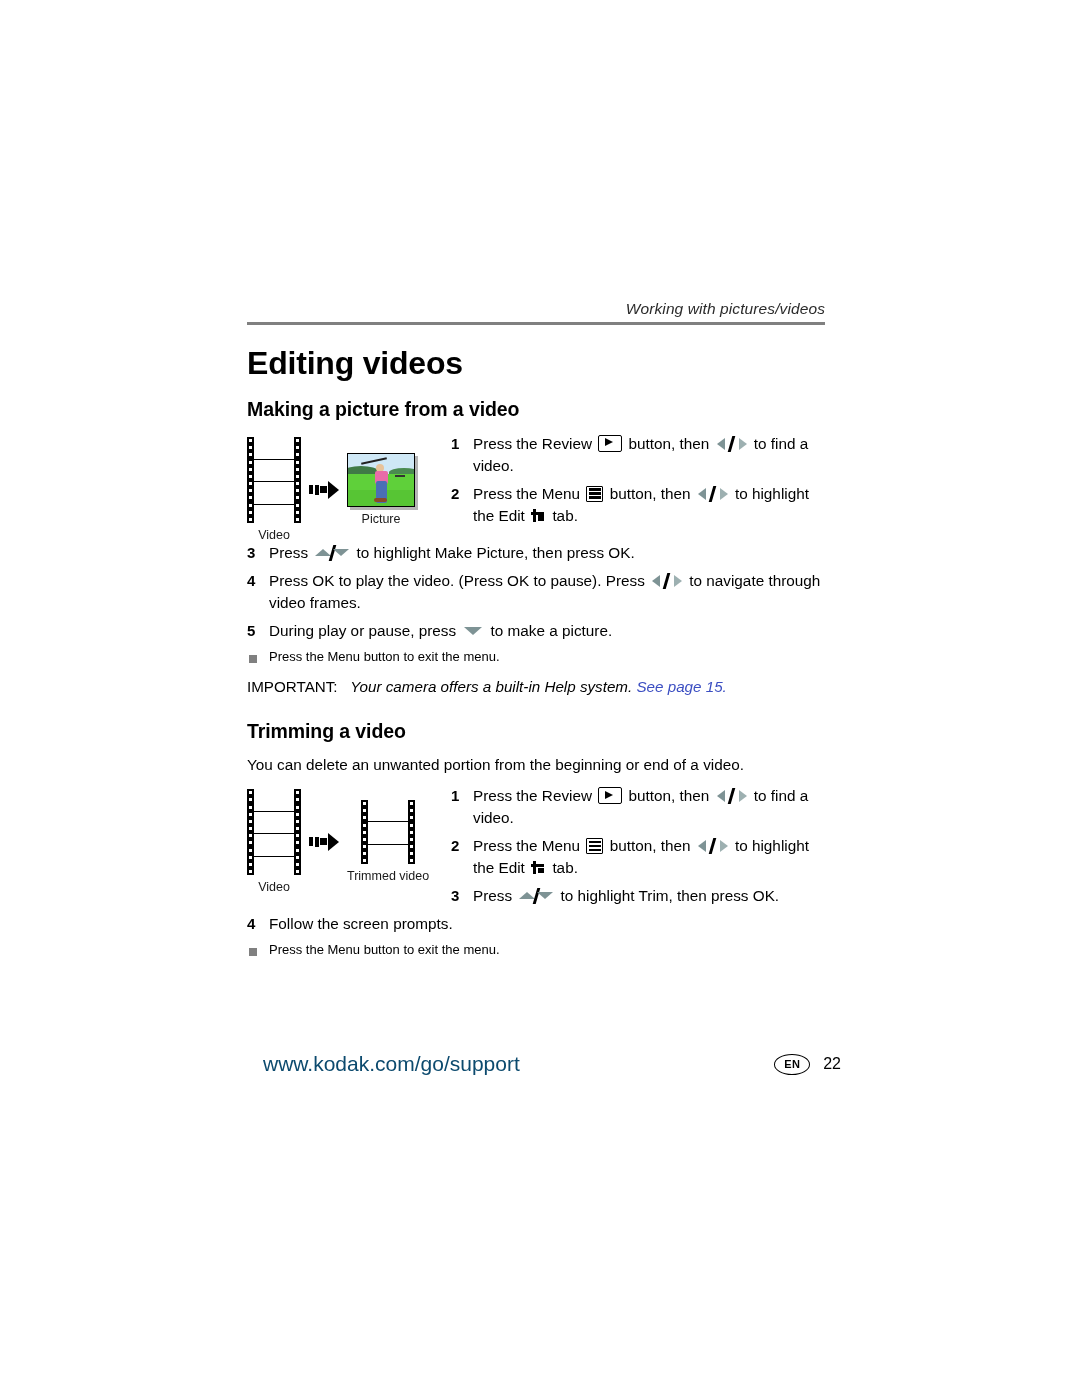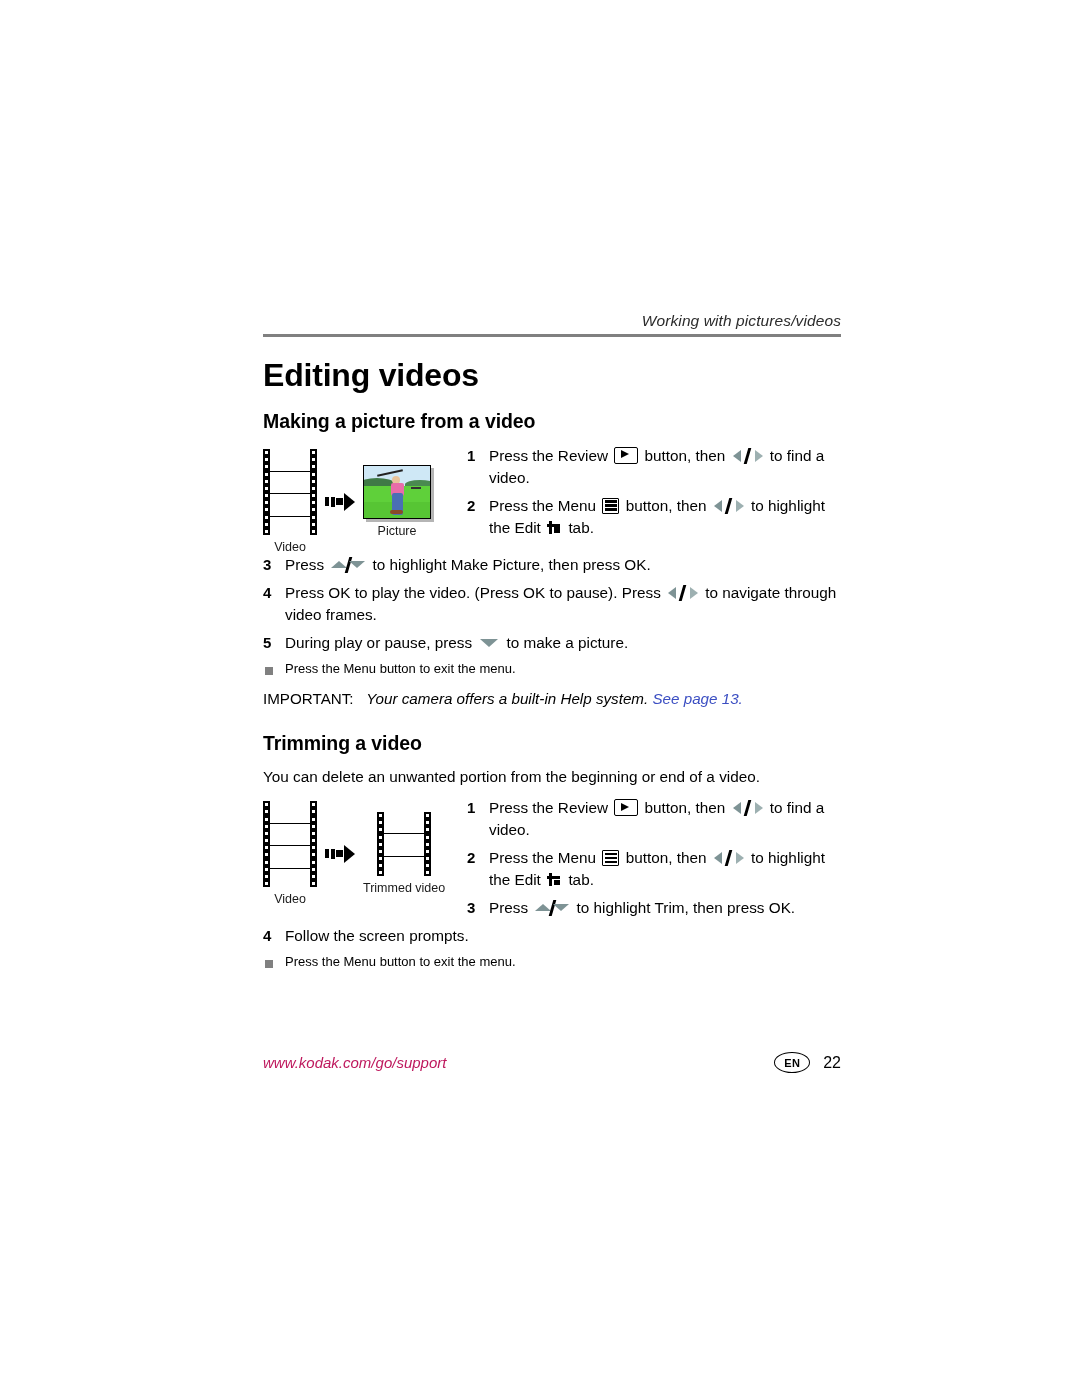--- a/index.html
+++ b/index.html
@@ -10,24 +10,23 @@
   body {
     width: 1080px;
     height: 1397px;
     font-family: "Liberation Sans", sans-serif;
     color: #000000;
     position: relative;
     overflow: hidden;
   }
   .page {
     position: absolute;
-    left: 263px;
+    left: 247px;
     top: 300px;
     width: 578px;
-    margin-top: 12px;
   }
 
   
   .runhead {
     text-align: right;
     font-style: italic;
     font-size: 15.5px;
     color: #2b2b2b;
     letter-spacing: .1px;
     margin-bottom: 4px;
@@ -366,23 +365,22 @@
   .footer {
     position: absolute;
     left: 263px;
     top: 1052px;
     width: 578px;
     display: flex;
     align-items: center;
     justify-content: space-between;
   }
   .footer .url {
-    font-style: italic;
-    font-size: 15px;
-    color: #be185d;
+    font-size: 21px;
+    color: #0c4a6e;
   }
   .footer .right {
     display: flex;
     align-items: center;
     gap: 13px;
   }
   .lang-badge {
     width: 34px;
     height: 19px;
     border: 1.6px solid #000;
@@ -526,21 +524,21 @@
 
   <p class="bullet-line">
     <span class="sq"></span>
     <span>Press the Menu button to exit the menu.</span>
   </p>
 
   <p class="important">
     <span class="lbl">IMPORTANT:</span>
     <span>&nbsp;</span>
     <span class="body">Your camera offers a built-in Help system.</span>
-    <span class="link">See page 13.</span>
+    <span class="link">See page 15.</span>
   </p>
 
   <h2 class="section" style="margin-top:22px;">Trimming a video</h2>
   <p class="intro">You can delete an unwanted portion from the beginning or end of a video.</p>
 
   <div class="block">
     <div class="figure">
       <div class="figrow">
         <div class="figcell">
           <div class="film film-tall">

